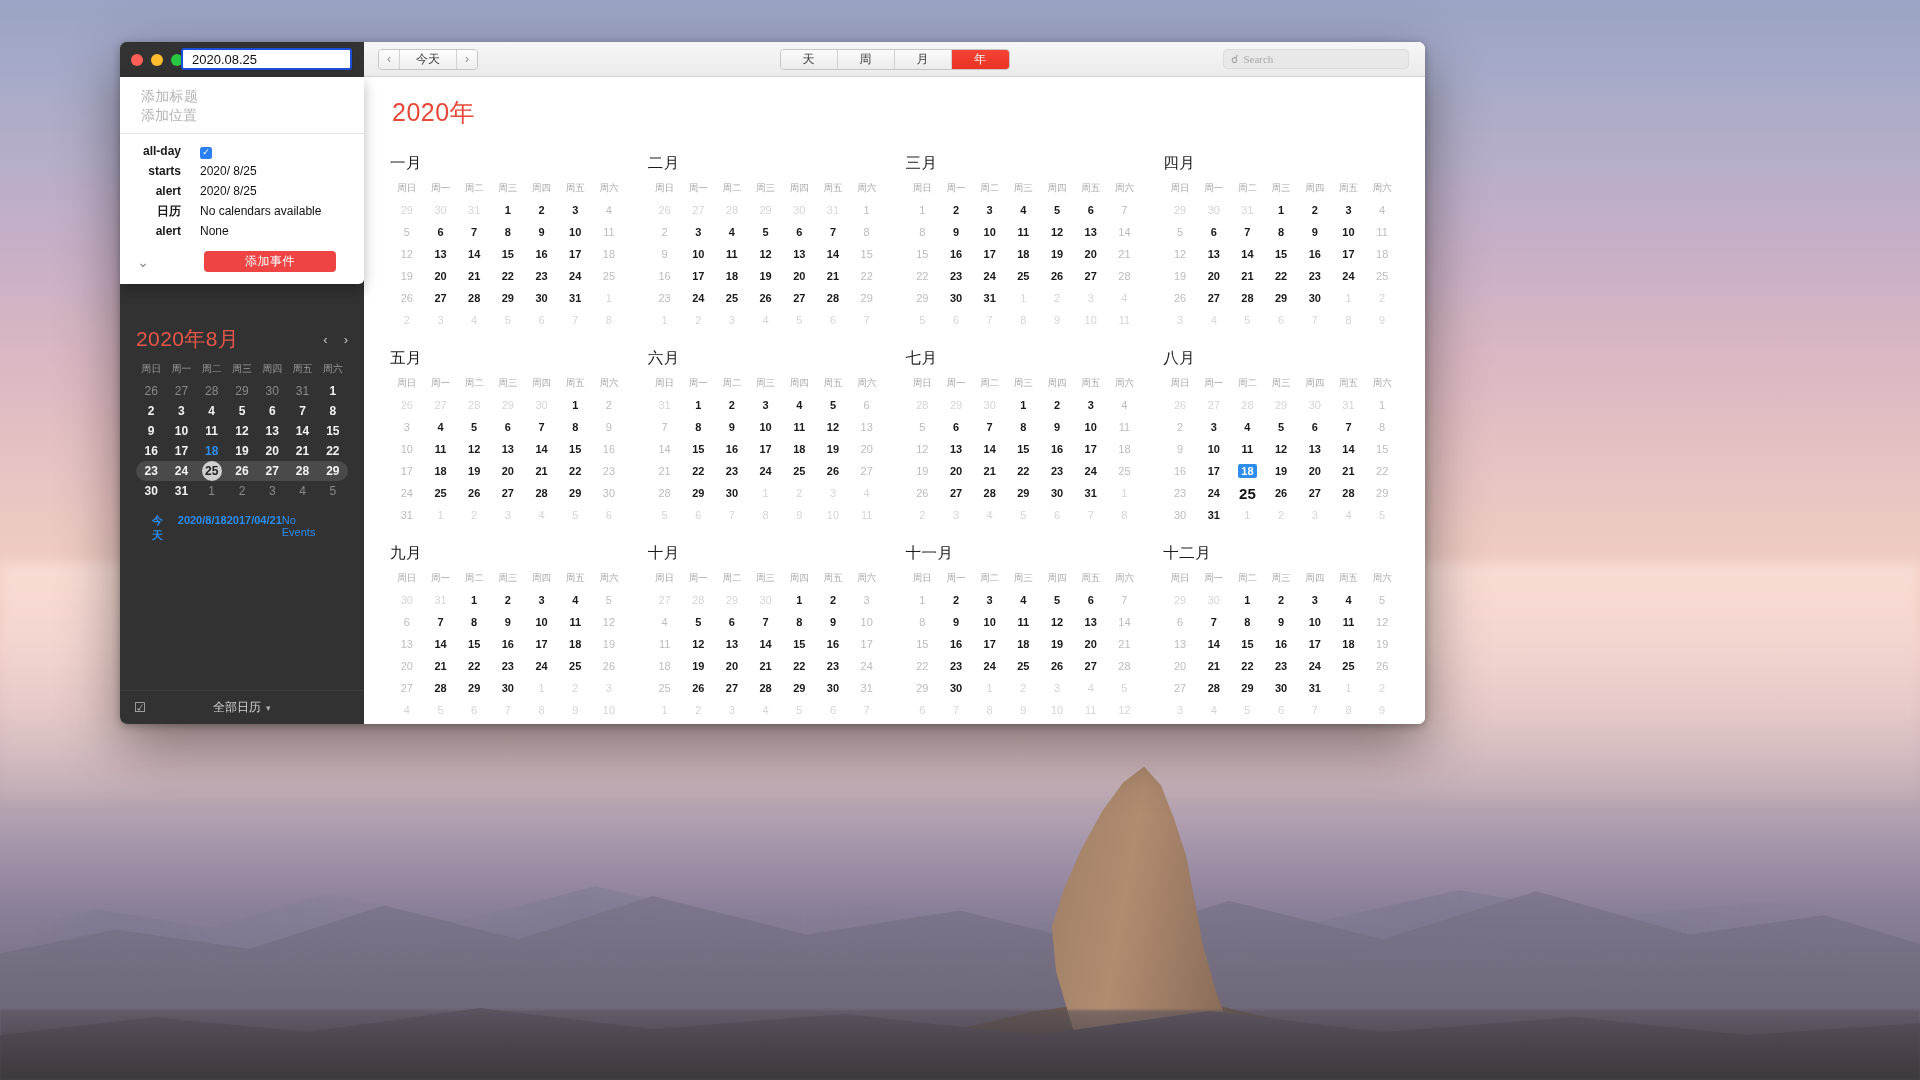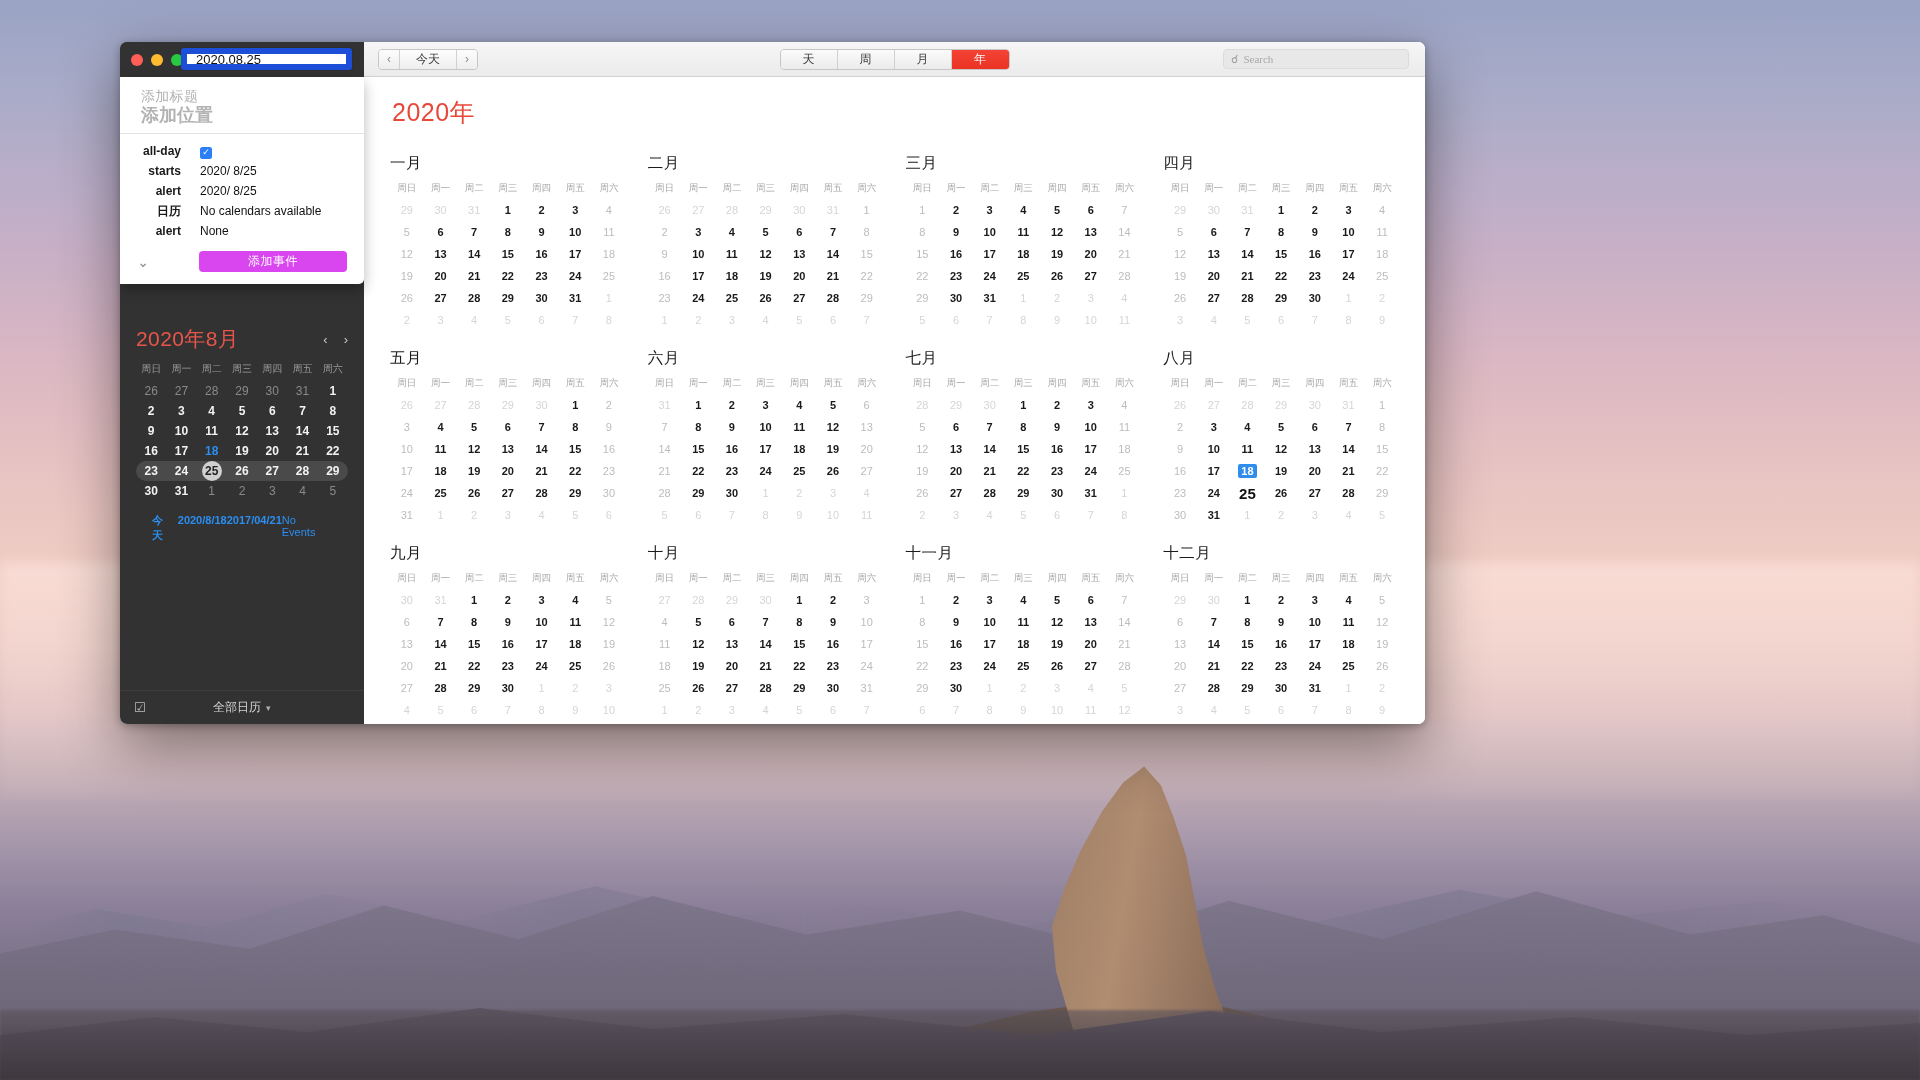--- a/index.html
+++ b/index.html
@@ -123,21 +123,21 @@
   .light { width: 12px; height: 12px; border-radius: 50%; display: block; }
   .light.red    { background: #ff5f57; }
   .light.yellow { background: #febc2e; }
   .light.green  { background: #28c840; }
 
   #date-field {
     position: absolute;
     left: 61px; top: 6px;
     width: 171px; height: 22px;
     background: #fff;
-    border: 6px solid #1d4ed8;
+    border: 2px solid #1d4ed8;
     border-radius: 3px;
     display: flex; align-items: center;
     padding-left: 9px;
     font-size: 13px; color: #111;
     box-shadow: 0 0 0 1px rgba(0,0,0,.05);
   }
 
   
   #event-popup {
     position: absolute;
@@ -146,21 +146,21 @@
     border-radius: 0 0 5px 0;
     z-index: 5;
     box-shadow: 0 6px 14px rgba(0,0,0,.28);
   }
   #popup-head { padding: 9px 14px 8px 21px; }
   #popup-title {
     font-size: 14px; color: #b3b3b3; line-height: 20px;
     letter-spacing: .3px;
   }
   #popup-location {
-    font-size: 18px; color: #b3b3b3; line-height: 19px; font-weight: bold;
+    font-size: 14px; color: #b3b3b3; line-height: 19px;
   }
   #popup-divider { height: 1px; background: #e3e3e3; }
   #popup-fields { padding: 7px 0 4px 0; }
   .field-row {
     display: flex; align-items: center;
     min-height: 20px; padding: 0 10px 0 0;
     font-size: 12px; line-height: 20px;
   }
   .field-label {
     width: 80px; flex: 0 0 80px; text-align: right;
@@ -176,24 +176,24 @@
   }
   #popup-footer {
     display: flex; align-items: center; justify-content: space-between;
     padding: 6px 14px 12px 14px;
   }
   #popup-chevron {
     color: #8c8c8c; font-size: 14px; line-height: 1;
     width: 18px; text-align: center;
   }
   #add-event-btn {
-    width: 148px; height: 21px; border-radius: 4px;
-    background: #d946ef; color: #ffffff;
+    width: 132px; height: 21px; border-radius: 4px;
+    background: #ef4444; color: #ffffff;
     font-size: 12px; display: flex; align-items: center; justify-content: center;
-    border: none; margin-right: 3px;
+    border: none; margin-right: 14px;
     letter-spacing: .5px;
   }
 
   
   #mini-cal { padding: 248px 16px 0 16px; color: #e9e9e9; }
   #mini-head {
     display: flex; align-items: center; justify-content: space-between;
     margin-bottom: 6px;
   }
   #mini-month {

